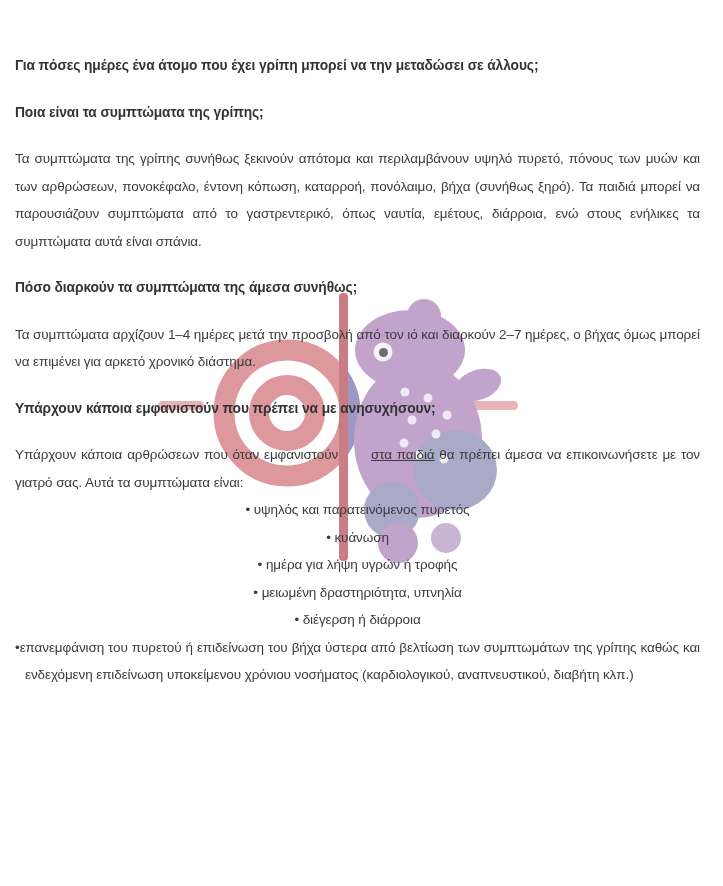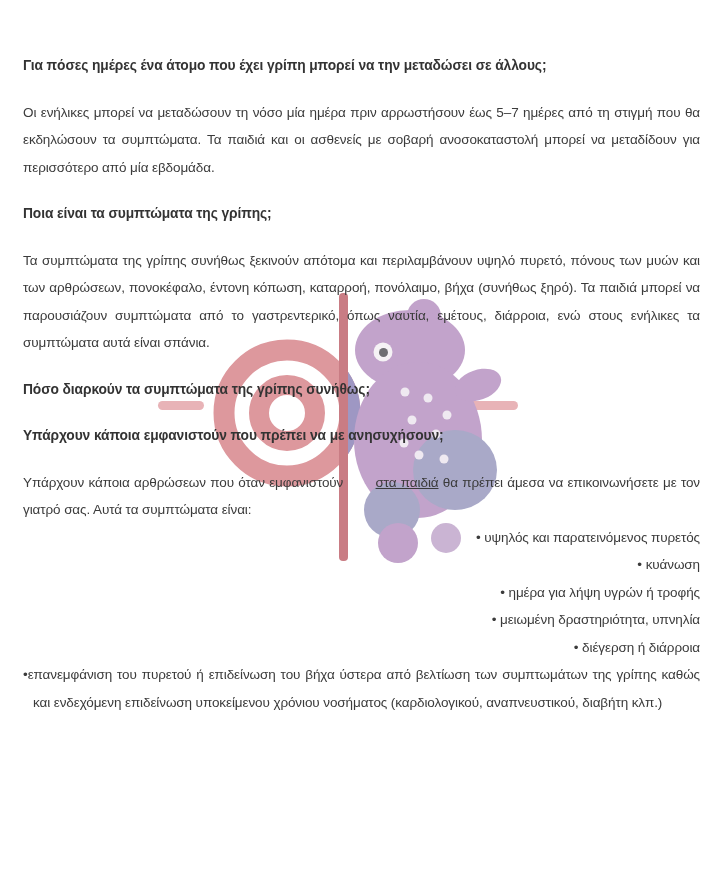--- a/index.html
+++ b/index.html
@@ -13,42 +13,42 @@
   }
   .watermark{
     position:absolute;
     left:150px;top:285px;
     width:380px;height:290px;
     z-index:0;
   }
   .content{
     position:absolute;
     left:0;top:0;right:0;bottom:0;
-    padding:52px 23px 0 23px;
+    padding:52px 23px 0 15px;
     z-index:1;
     font-size:13.5px;
     line-height:27.5px;
     letter-spacing:-0.1px;
   }
   .content h2{
     font-size:13.8px;
     font-weight:bold;
     color:#333333;
     margin:0 0 19px 0;
     line-height:27.5px;
     letter-spacing:-0.1px;
   }
   .content p{
     margin:0 0 19px 0;
     text-align:justify;
   }
   .content p.no-gap{margin-bottom:0;}
   .underlined{text-decoration:underline;margin-left:28px;}
   .bullet{
-    text-align:right;
+    text-align:center;
   }
   .bullet::before{content:"\2022\00a0";}
   .bullet-long{
     text-align:justify;
     padding-left:10px;
     text-indent:-10px;
   }
   .bullet-long::before{content:"\2022";}
 </style>
 </head>
@@ -98,26 +98,26 @@
         <circle cx="404" cy="443" r="4.5" fill="#efe9f1"></circle>
       </g>
     </g>
 
     <rect x="339" y="293" width="9" height="268" rx="4" fill="#c97c84"></rect>
   </svg>
 
   <div class="content">
 
     <h2>Για πόσες ημέρες ένα άτομο που έχει γρίπη μπορεί να την μεταδώσει σε άλλους;</h2>
-    <p>Οι ενήλικες μπορεί να μεταδώσουν τη νόσο μία ημέρα πριν αρρωστήσουν έως 5–7 ημέρες από τη στιγμή που θα εκδηλώσουν τα συμπτώματα. Τα παιδιά και οι ασθενείς με σοβαρή ανοσοκαταστολή μπορεί να μεταδίδουν για περισσότερο από μία εβδομάδα.</p>
 
     <h2>Ποια είναι τα συμπτώματα της γρίπης;</h2>
     <p>Τα συμπτώματα της γρίπης συνήθως ξεκινούν απότομα και περιλαμβάνουν υψηλό πυρετό, πόνους των μυών και των αρθρώσεων, πονοκέφαλο, έντονη κόπωση, καταρροή, πονόλαιμο, βήχα (συνήθως ξηρό). Τα παιδιά μπορεί να παρουσιάζουν συμπτώματα από το γαστρεντερικό, όπως ναυτία, εμέτους, διάρροια, ενώ στους ενήλικες τα συμπτώματα αυτά είναι σπάνια.</p>
 
-    <h2>Πόσο διαρκούν τα συμπτώματα της γρίπης συνήθως;</h2>
+    <h2>Πόσο διαρκούν τα συμπτώματα της άμεσα συνήθως;</h2>
+    <p>Τα συμπτώματα αρχίζουν 1–4 ημέρες μετά την προσβολή από τον ιό και διαρκούν 2–7 ημέρες, ο βήχας όμως μπορεί να επιμένει για αρκετό χρονικό διάστημα.</p>
 
     <h2>Υπάρχουν κάποια εμφανιστούν που πρέπει να με ανησυχήσουν;</h2>
     <p class="no-gap"><span>Υπάρχουν κάποια αρθρώσεων που όταν εμφανιστούν </span><span class="underlined">στα παιδιά</span><span> θα πρέπει άμεσα να επικοινωνήσετε με τον γιατρό σας. Αυτά τα συμπτώματα είναι:</span></p>
 
     <div class="bullet">υψηλός και παρατεινόμενος πυρετός</div>
     <div class="bullet">κυάνωση</div>
     <div class="bullet">ημέρα για λήψη υγρών ή τροφής</div>
     <div class="bullet">μειωμένη δραστηριότητα, υπνηλία</div>
     <div class="bullet">διέγερση ή διάρροια</div>
     <div class="bullet bullet-long">επανεμφάνιση του πυρετού ή επιδείνωση του βήχα ύστερα από βελτίωση των συμπτωμάτων της γρίπης καθώς και ενδεχόμενη επιδείνωση υποκείμενου χρόνιου νοσήματος (καρδιολογικού, αναπνευστικού, διαβήτη κλπ.)</div>

